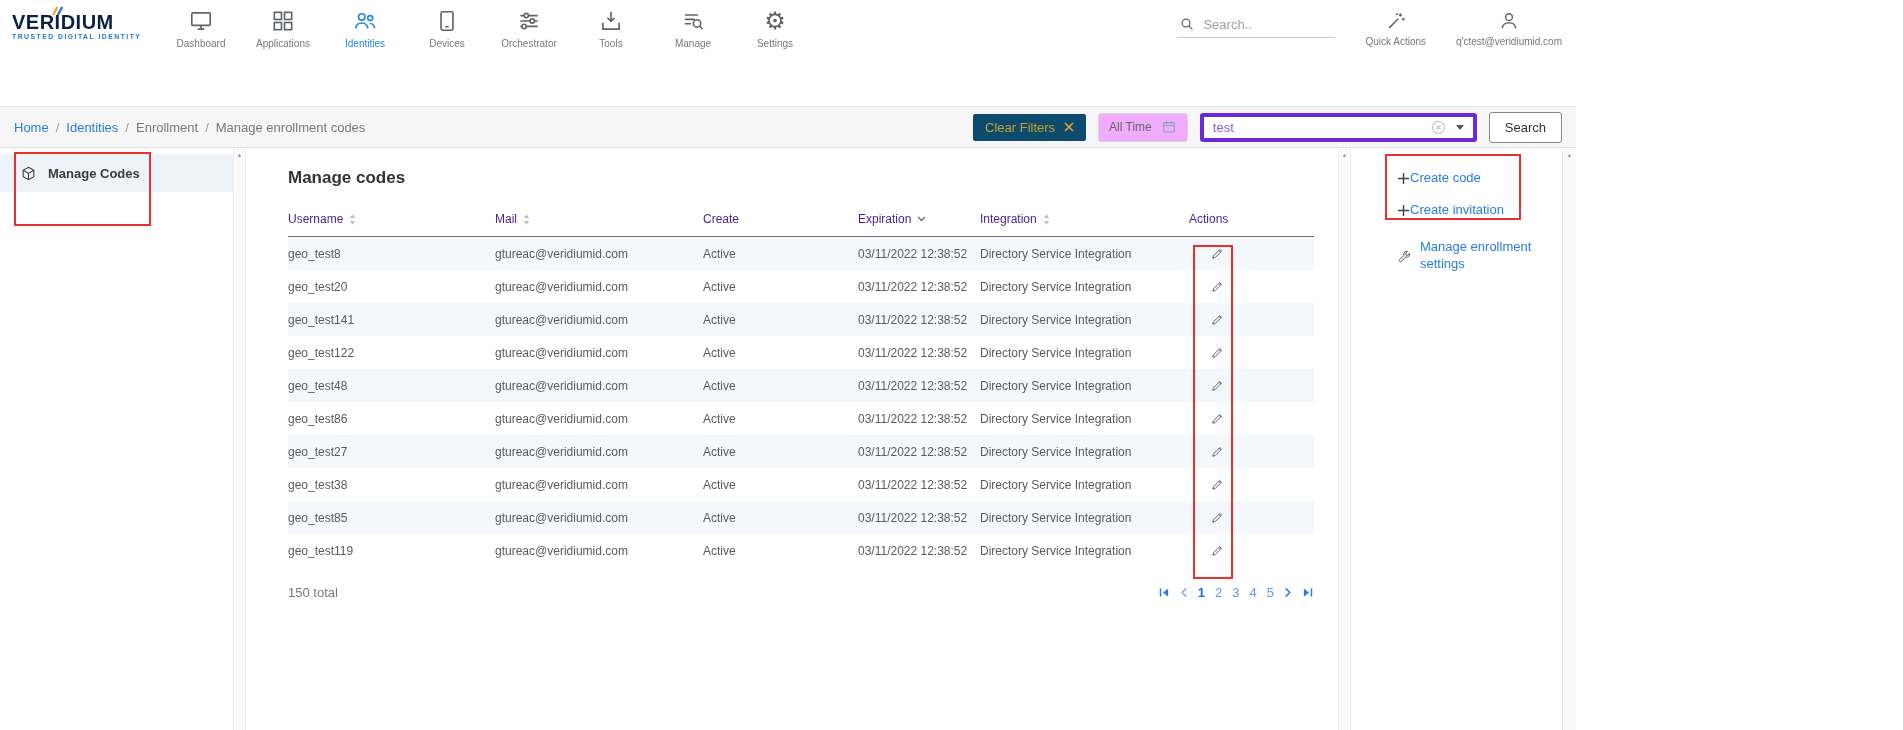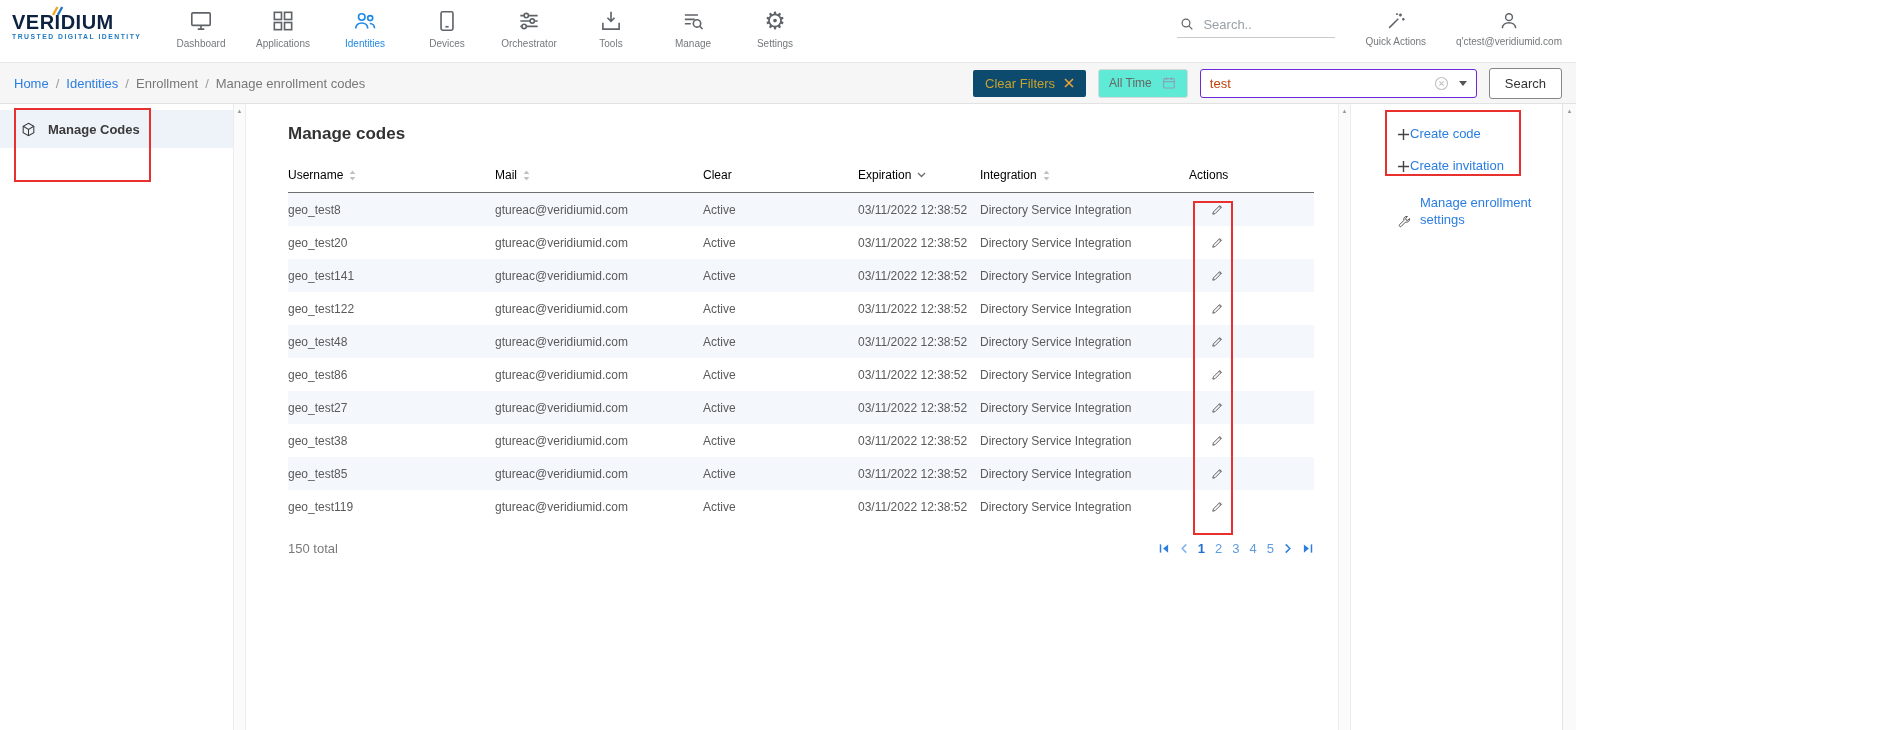--- a/index.html
+++ b/index.html
@@ -27,32 +27,32 @@
   .gear-glyph { font-size:24px; line-height:24px; }
 
   .top-right { margin-left:auto; display:flex; align-items:flex-start; gap:30px; padding-top:10px; }
   .gsearch { display:flex; align-items:center; gap:8px; border-bottom:1px solid #c9c9c9; width:158px; padding:6px 2px 5px; cursor:text; }
   .gsearch .ph { font-size:13px; color:#9aa0a6; }
   .mini-col { display:flex; flex-direction:column; align-items:center; gap:4px; cursor:pointer; color:#5f6368; }
   .mini-col .lbl { font-size:10px; color:#75787b; }
 
   
   .filterbar { height:42px; background:#f6f6f6; border-top:1px solid #e9e9e9; border-bottom:1px solid #e2e2e2;
-               display:flex; align-items:center; padding:0 14px; gap:12px; }
+               display:flex; align-items:center; padding:0 14px; gap:12px;margin-top:44px; }
   .crumbs { display:flex; align-items:center; font-size:13px; color:#787878; }
   .crumb { margin-right:7px; }
   .crumb:not(:last-child)::after { content:"/"; margin-left:7px; color:#9a9a9a; }
   .crumb.link { color:#2a7de1; cursor:pointer; }
   .fb-spacer { flex:1; }
   .clear-filters { background:#0c4a6e; color:#c9a22e; font-size:13px; height:27px; padding:0 12px;
                    display:flex; align-items:center; gap:9px; border-radius:2px; cursor:pointer; }
-  .alltime { background:#5eead4; border:1px solid #d8d8d8; border-radius:3px; height:29px;
+  .alltime { background:#f0abfc; border:1px solid #d8d8d8; border-radius:3px; height:29px;
              display:flex; align-items:center; gap:9px; padding:0 10px; font-size:12px; color:#666; cursor:pointer; }
-  .searchbox { background:#fff; border:1px solid #6d28d9; border-radius:3px; height:29px; width:277px;
-               display:flex; align-items:center; padding:0 9px; font-size:13px; color:#c2410c; cursor:text; }
+  .searchbox { background:#fff; border:4px solid #6d28d9; border-radius:3px; height:29px; width:277px;
+               display:flex; align-items:center; padding:0 9px; font-size:13px; color:#8b5cf6; cursor:text; }
   .searchbox .val { flex:1; }
   .searchbox .caret { width:0; height:0; border-left:4px solid transparent; border-right:4px solid transparent;
                       border-top:5px solid #555; margin-left:10px; cursor:pointer; }
   .search-btn { background:#fff; border:1px solid #868686; border-radius:3px; height:31px; padding:0 15px;
                 font-size:13px; color:#333; cursor:pointer; font-family:inherit; }
 
   
   .content { display:flex; height:626px; background:#fff; }
 
   .vstrip { width:13px; background:#fbfbfb; border-left:1px solid #ececec; border-right:1px solid #ececec;
@@ -64,38 +64,38 @@
   .side-item { height:38px; display:flex; align-items:center; gap:11px; padding:0 20px; font-size:13px;
                color:#9b9b9b; cursor:pointer; }
   .side-item.active { color:#3a3a3a; font-weight:bold; background:#eef3f9; }
   .side-item.active svg { stroke:#3a3a3a; }
 
   .main { width:1092px; background:#fff; padding:20px 0 0 42px; position:relative; }
   .main-title { font-size:17px; font-weight:bold; color:#333; margin:0 0 24px; }
   .table { width:1026px; position:relative; }
   .thead { display:grid; grid-template-columns:207px 208px 155px 122px 209px 1fr;
            border-bottom:1px solid #6f6f6f; padding-bottom:10px; }
-  .th { font-size:12px; color:#000000; display:flex; align-items:center; gap:6px; cursor:pointer; }
+  .th { font-size:12px; color:#4c1d95; display:flex; align-items:center; gap:6px; cursor:pointer; }
   .th.nosort { cursor:default; }
   .tbody .trow { display:grid; grid-template-columns:207px 208px 155px 122px 209px 1fr; height:33px;
                  align-items:center; font-size:12px; color:#5a5a5a; }
   .tbody .trow:nth-child(odd) { background:#f4f8fc; }
   .cell { padding-right:8px; white-space:nowrap; overflow:hidden; }
   .pencil-btn { margin-left:16px; width:24px; height:24px; display:flex; align-items:center; justify-content:center; cursor:pointer; }
 
   .tfoot { display:flex; align-items:center; width:1026px; margin-top:18px; }
   .total { font-size:13px; color:#7a7a7a; }
   .pager { margin-left:auto; display:flex; align-items:center; gap:10px; font-size:13px; }
   .pager .pbtn { display:flex; align-items:center; cursor:pointer; }
   .page { color:#5f9be0; cursor:pointer; }
   .page.current { color:#1d6fd1; font-weight:bold; }
 
   .rightpanel { width:211px; background:#fff; padding:22px 0 0 46px; position:relative; font-size:13px; }
   .rp-link { display:flex; align-items:flex-end; color:#2a7de1; margin-bottom:17px; cursor:pointer; white-space:nowrap; }
-  .rp-settings { display:flex; align-items:flex-end; gap:8px; color:#2a7de1; width:136px; line-height:1.3;
+  .rp-settings { display:flex; align-items:center; gap:8px; color:#2a7de1; width:136px; line-height:1.3;
                  cursor:pointer; margin-top:22px; }
   .rp-settings .wicon { margin-top:1px; flex:none; }
 
   .winscroll { width:14px; background:#fafafa; border-left:1px solid #e5e5e5; position:relative; cursor:pointer; }
   .winscroll::before { content:"▲"; position:absolute; top:4px; left:0; right:0; text-align:center;
                        font-size:6px; color:#9a9a9a; }
 
   
   .ann { position:absolute; border:2px solid #e8312f; pointer-events:none; }
   .ann-sidebar { left:14px; top:4px; width:137px; height:74px; }
@@ -301,21 +301,21 @@
           <div class="th">
             <span>Mail</span>
             <span>
                 <svg width="7" height="11" viewBox="0 0 7 11">
                   <path d="M3.5.5L6.3 4H.7z" fill="#c0c0c0"></path>
                   <path d="M3.5 10.5L.7 7h5.6z" fill="#c0c0c0"></path>
                 </svg>
               </span>
           </div>
           <div class="th nosort">
-            <span>Clear</span>
+            <span>Create</span>
           </div>
           <div class="th">
             <span>Expiration</span>
             <span>
                 <svg width="9" height="6" viewBox="0 0 9 6">
                   <path d="M1 1l3.5 3.5L8 1" stroke="#6b6b6b" stroke-width="1.3" fill="none"></path>
                 </svg>
               </span>
           </div>
           <div class="th">

